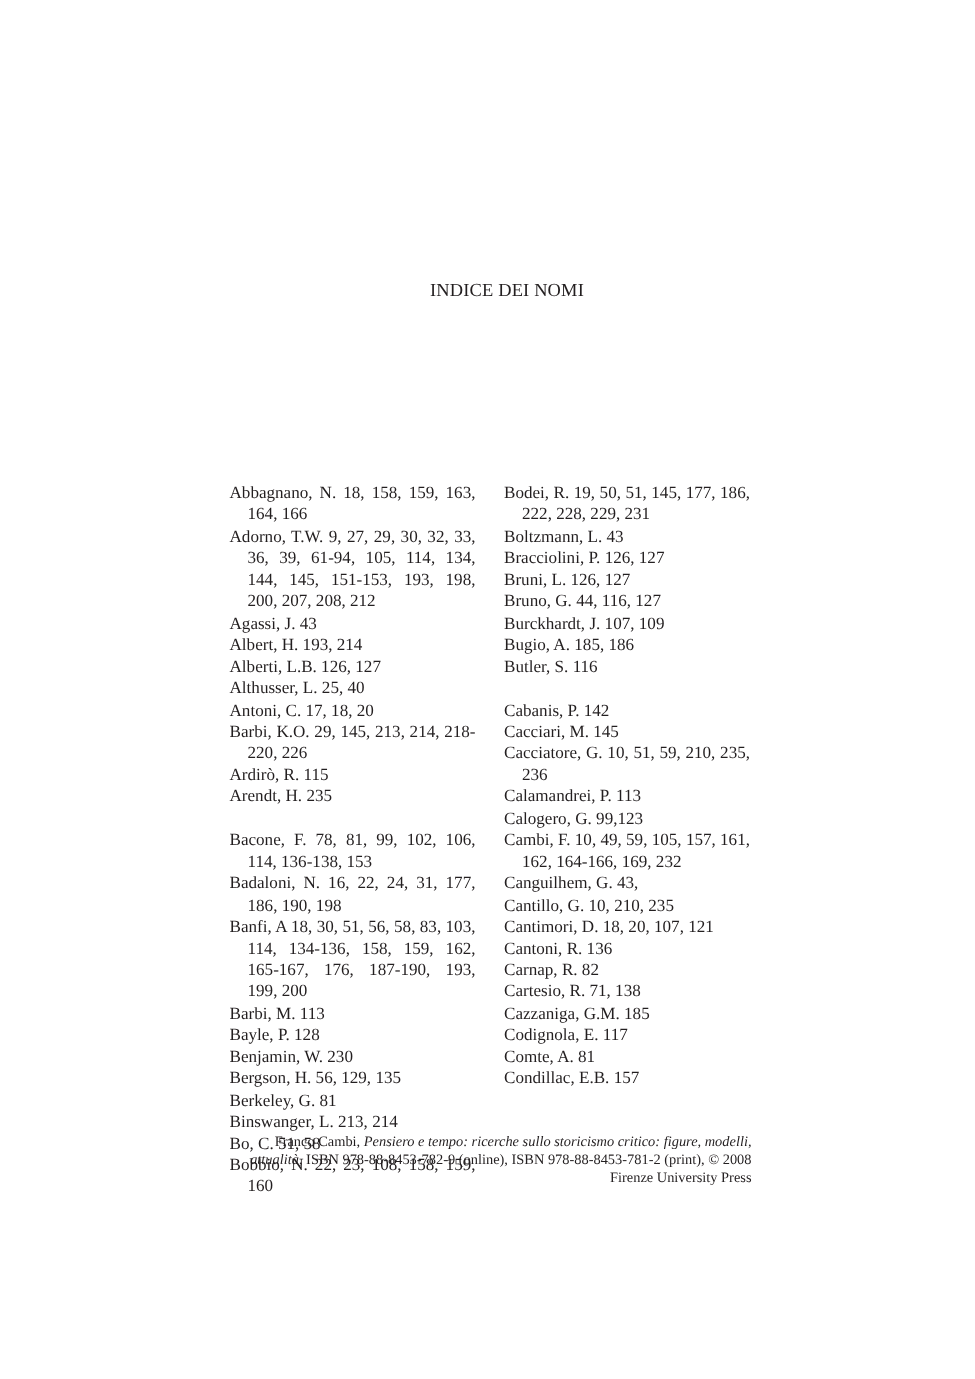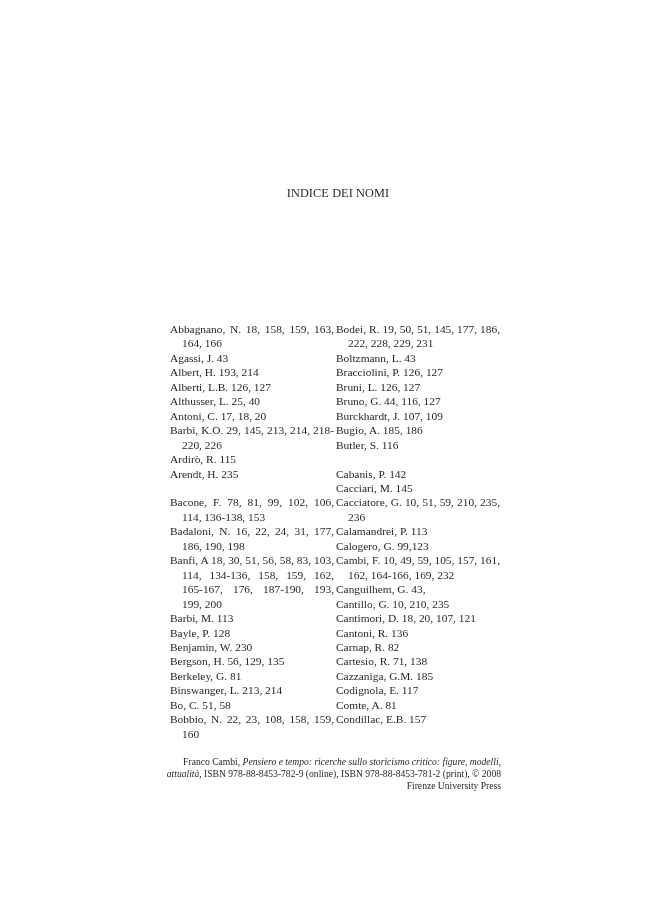--- a/index.html
+++ b/index.html
@@ -1,35 +1,36 @@
 <!DOCTYPE html>
 <html><head>
   <meta charset="utf-8">
   <style>
     html, body { margin: 0; padding: 0; background: #ffffff; }
     body { width: 650px; height: 919px; position: relative; overflow: hidden;
            font-family: "Liberation Serif", "DejaVu Serif", serif; color: #231f20; }
     .title { position: absolute; top: 186px; left: 13px; width: 650px; text-align: center;
              font-size: 12.3px; letter-spacing: 0.1px; }
     .col { position: absolute; top: 322px; font-size: 11.4px; line-height: 14.45px; }
-    .col.left { left: 170px; width: 164px; }
+    .col.left { left: 153px; width: 164px; }
     .col.right { left: 336px; width: 164px; }
     .entry { padding-left: 12px; text-indent: -12px; text-align: justify; text-align-last: left; }
     .gap { height: 14.45px; }
     .footer { position: absolute; top: 756px; left: 161px; width: 340px;
               font-size: 9.6px; line-height: 12.2px; text-align: right; }
     .footer i { font-style: italic; }
   </style>
 </head>
 <body>
 
 <div class="title">INDICE DEI NOMI</div>
 
 <div class="col left">
     <div class="entry"><span>Abbagnano, N.</span> <span>18, 158, 159, 163, 164, 166</span></div>
+    <div class="entry"><span>Adorno, T.W.</span> <span>9, 27, 29, 30, 32, 33, 36, 39, 61-94, 105, 114, 134, 144, 145, 151-153, 193, 198, 200, 207, 208, 212</span></div>
     <div class="entry"><span>Agassi, J.</span> <span>43</span></div>
     <div class="entry"><span>Albert, H.</span> <span>193, 214</span></div>
     <div class="entry"><span>Alberti, L.B.</span> <span>126, 127</span></div>
     <div class="entry"><span>Althusser, L.</span> <span>25, 40</span></div>
     <div class="entry"><span>Antoni, C.</span> <span>17, 18, 20</span></div>
     <div class="entry"><span>Barbi, K.O.</span> <span>29, 145, 213, 214, 218-220, 226</span></div>
     <div class="entry"><span>Ardirò, R.</span> <span>115</span></div>
     <div class="entry"><span>Arendt, H.</span> <span>235</span></div>
     <div class="gap"></div>
     <div class="entry"><span>Bacone, F.</span> <span>78, 81, 99, 102, 106, 114, 136-138, 153</span></div>

